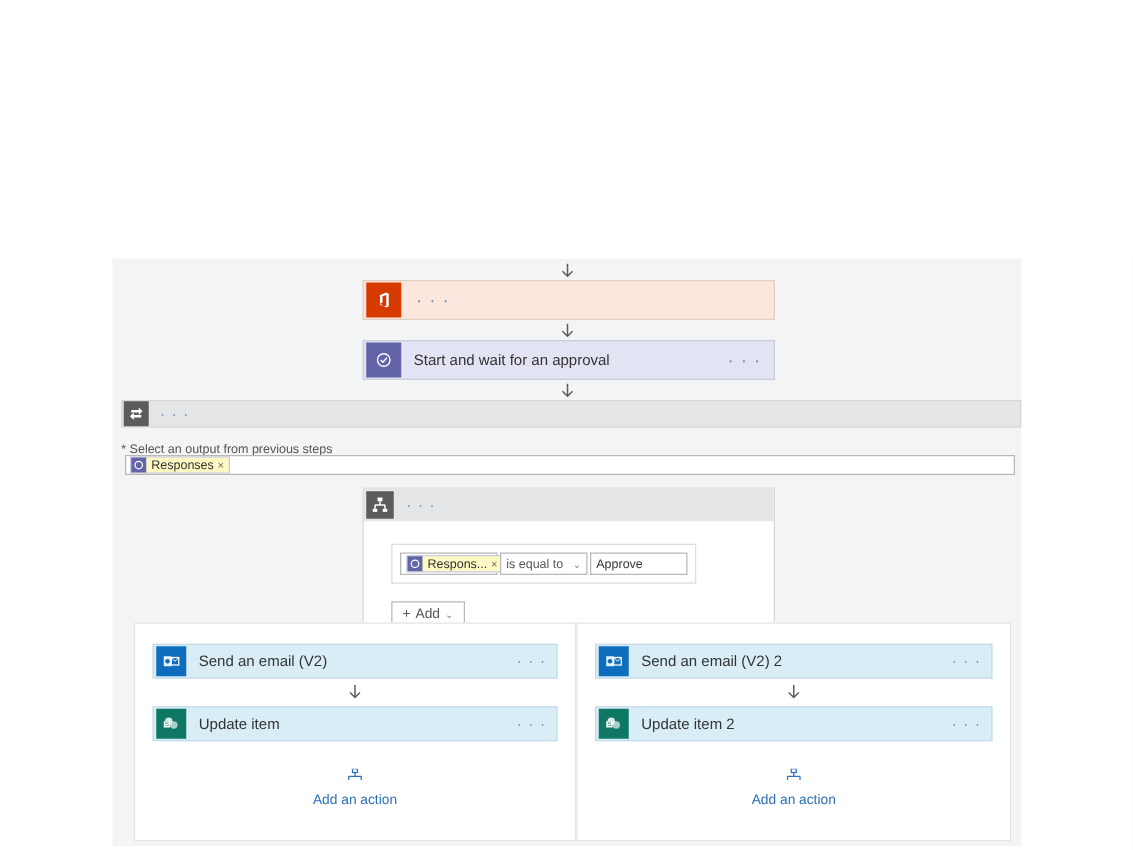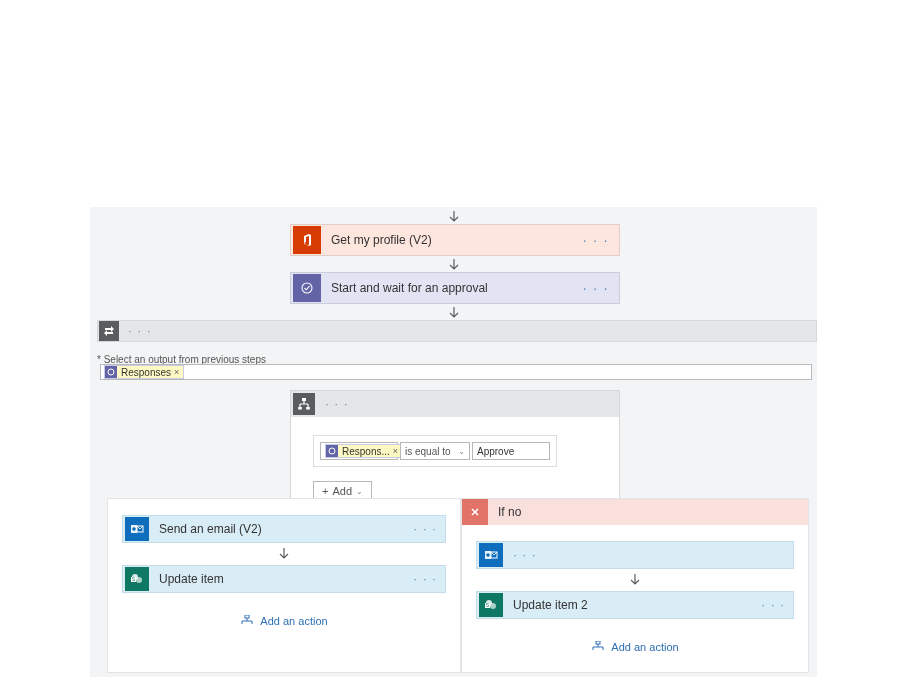--- a/index.html
+++ b/index.html
@@ -218,20 +218,21 @@
   .sub-action .menu { padding:0 8px; color:#608ab5; letter-spacing:1px; }
   .branch-arrow { height:22px; display:flex; justify-content:center; align-items:center; }
   .add-action {
     margin-top: 22px;
     display: flex;
     justify-content: center;
     align-items: center;
     gap: 6px;
     color: #2d6fb4;
     font-size: 11px;
+    flex-direction: column;
   }
   .add-action-ico { color:#2d6fb4; }
 </style>
 </head>
 <body>
 
 <div class="canvas">
   <div class="gray-band"></div>
 
   <div class="arrow" style="position:absolute; left:90px; top:210px; width:727px; height:14px;">
@@ -239,21 +240,20 @@
         <path d="M7 1 L7 11 M3 7 L7 11 L11 7" stroke="#5b5c5e" stroke-width="1.2" fill="none"></path>
       </svg>
   </div>
 
   <div class="action-card card-orange" style="position:absolute; left:290px; top:224px; width:330px;">
     <div class="icon-block ic-orange ico">
       <svg width="14" height="14" viewBox="0 0 14 14">
           <path d="M9 1 L4 3 L4 10 L6 9 L6 4 L9 3 L9 12 L4 11 L4 10 L9 13 L11 12 L11 2 Z" fill="#fff"></path>
         </svg>
     </div>
-    <div class="label">Get my profile (V2)</div>
     <div class="menu">· · ·</div>
   </div>
 
   <div class="arrow" style="position:absolute; left:90px; top:258px; width:727px; height:14px;">
     <svg viewBox="0 0 14 14">
         <path d="M7 1 L7 11 M3 7 L7 11 L11 7" stroke="#5b5c5e" stroke-width="1.2" fill="none"></path>
       </svg>
   </div>
 
   <div class="action-card card-purple" style="position:absolute; left:290px; top:272px; width:330px;">
@@ -377,38 +377,31 @@
               <rect x="5" y="0" width="4" height="3" fill="none" stroke="#2d6fb4" stroke-width="1"></rect>
               <path d="M7 3 L7 6 M2 6 L12 6 M2 6 L2 9 M12 6 L12 9" stroke="#2d6fb4" stroke-width="1" fill="none"></path>
             </svg>
         </span>
         <span>Add an action</span>
       </div>
     </div>
   </div>
 
   <div class="branch no">
-    <div class="branch-head card-red">
-      <div class="icon-block ic-red ico">
-        <svg width="14" height="14" viewBox="0 0 14 14">
-            <path d="M4 4 L10 10 M10 4 L4 10" stroke="#fff" stroke-width="1.6" fill="none"></path>
-          </svg>
-      </div>
-      <div class="label">If no</div>
-    </div>
     <div class="branch-body">
       <div class="sub-action">
         <div class="icon-block ic-outlook ico">
           <svg width="14" height="14" viewBox="0 0 14 14">
               <rect x="1" y="3" width="6" height="8" fill="#fff" opacity="0.9"></rect>
               <rect x="7" y="4" width="6" height="6" fill="none" stroke="#fff" stroke-width="1"></rect>
               <path d="M7 4 L10 7 L13 4" stroke="#fff" fill="none" stroke-width="0.8"></path>
               <circle cx="4" cy="7" r="1.8" fill="#0f6dbd"></circle>
             </svg>
         </div>
+        <div class="label">Send an email (V2) 2</div>
         <div class="menu">· · ·</div>
       </div>
       <div class="branch-arrow">
         <svg width="14" height="14" viewBox="0 0 14 14">
             <path d="M7 1 L7 11 M3 7 L7 11 L11 7" stroke="#5b5c5e" stroke-width="1.2" fill="none"></path>
           </svg>
       </div>
       <div class="sub-action">
         <div class="icon-block ic-sp ico">
           <svg width="14" height="14" viewBox="0 0 14 14">

